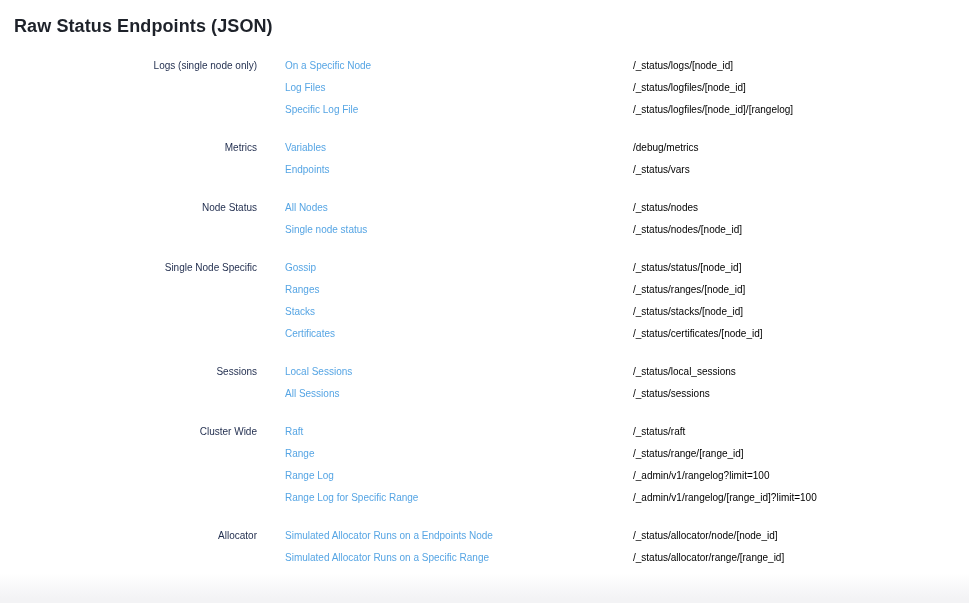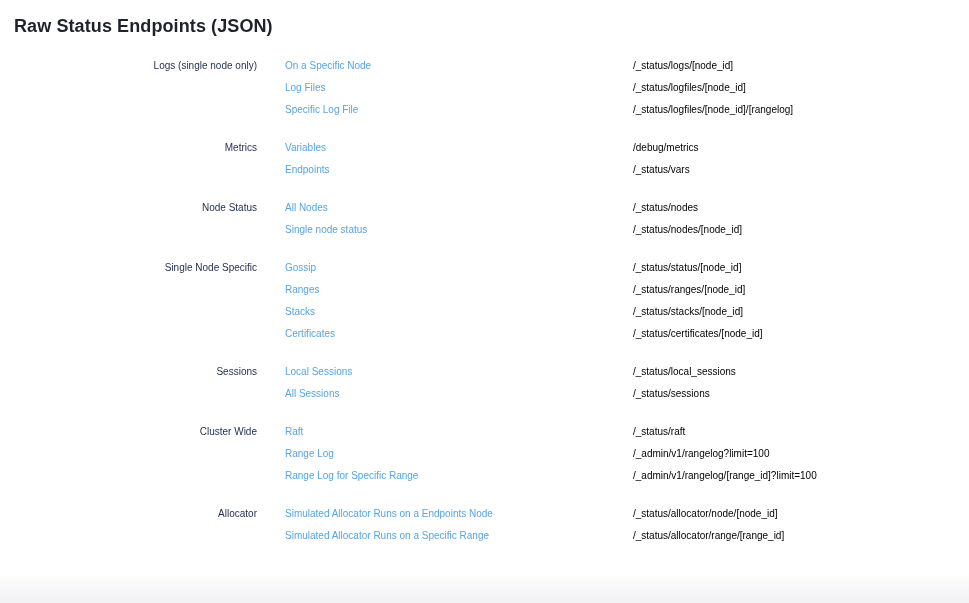--- a/index.html
+++ b/index.html
@@ -138,20 +138,25 @@
       </div>
     </div>
     <div class="section">
       <div class="row">
         <div class="cat">Cluster Wide</div>
         <a class="link">Raft</a>
         <div class="path">/_status/raft</div>
       </div>
       <div class="row">
         <div class="cat"></div>
+        <a class="link">Range</a>
+        <div class="path">/_status/range/[range_id]</div>
+      </div>
+      <div class="row">
+        <div class="cat"></div>
         <a class="link">Range Log</a>
         <div class="path">/_admin/v1/rangelog?limit=100</div>
       </div>
       <div class="row">
         <div class="cat"></div>
         <a class="link">Range Log for Specific Range</a>
         <div class="path">/_admin/v1/rangelog/[range_id]?limit=100</div>
       </div>
     </div>
     <div class="section">

